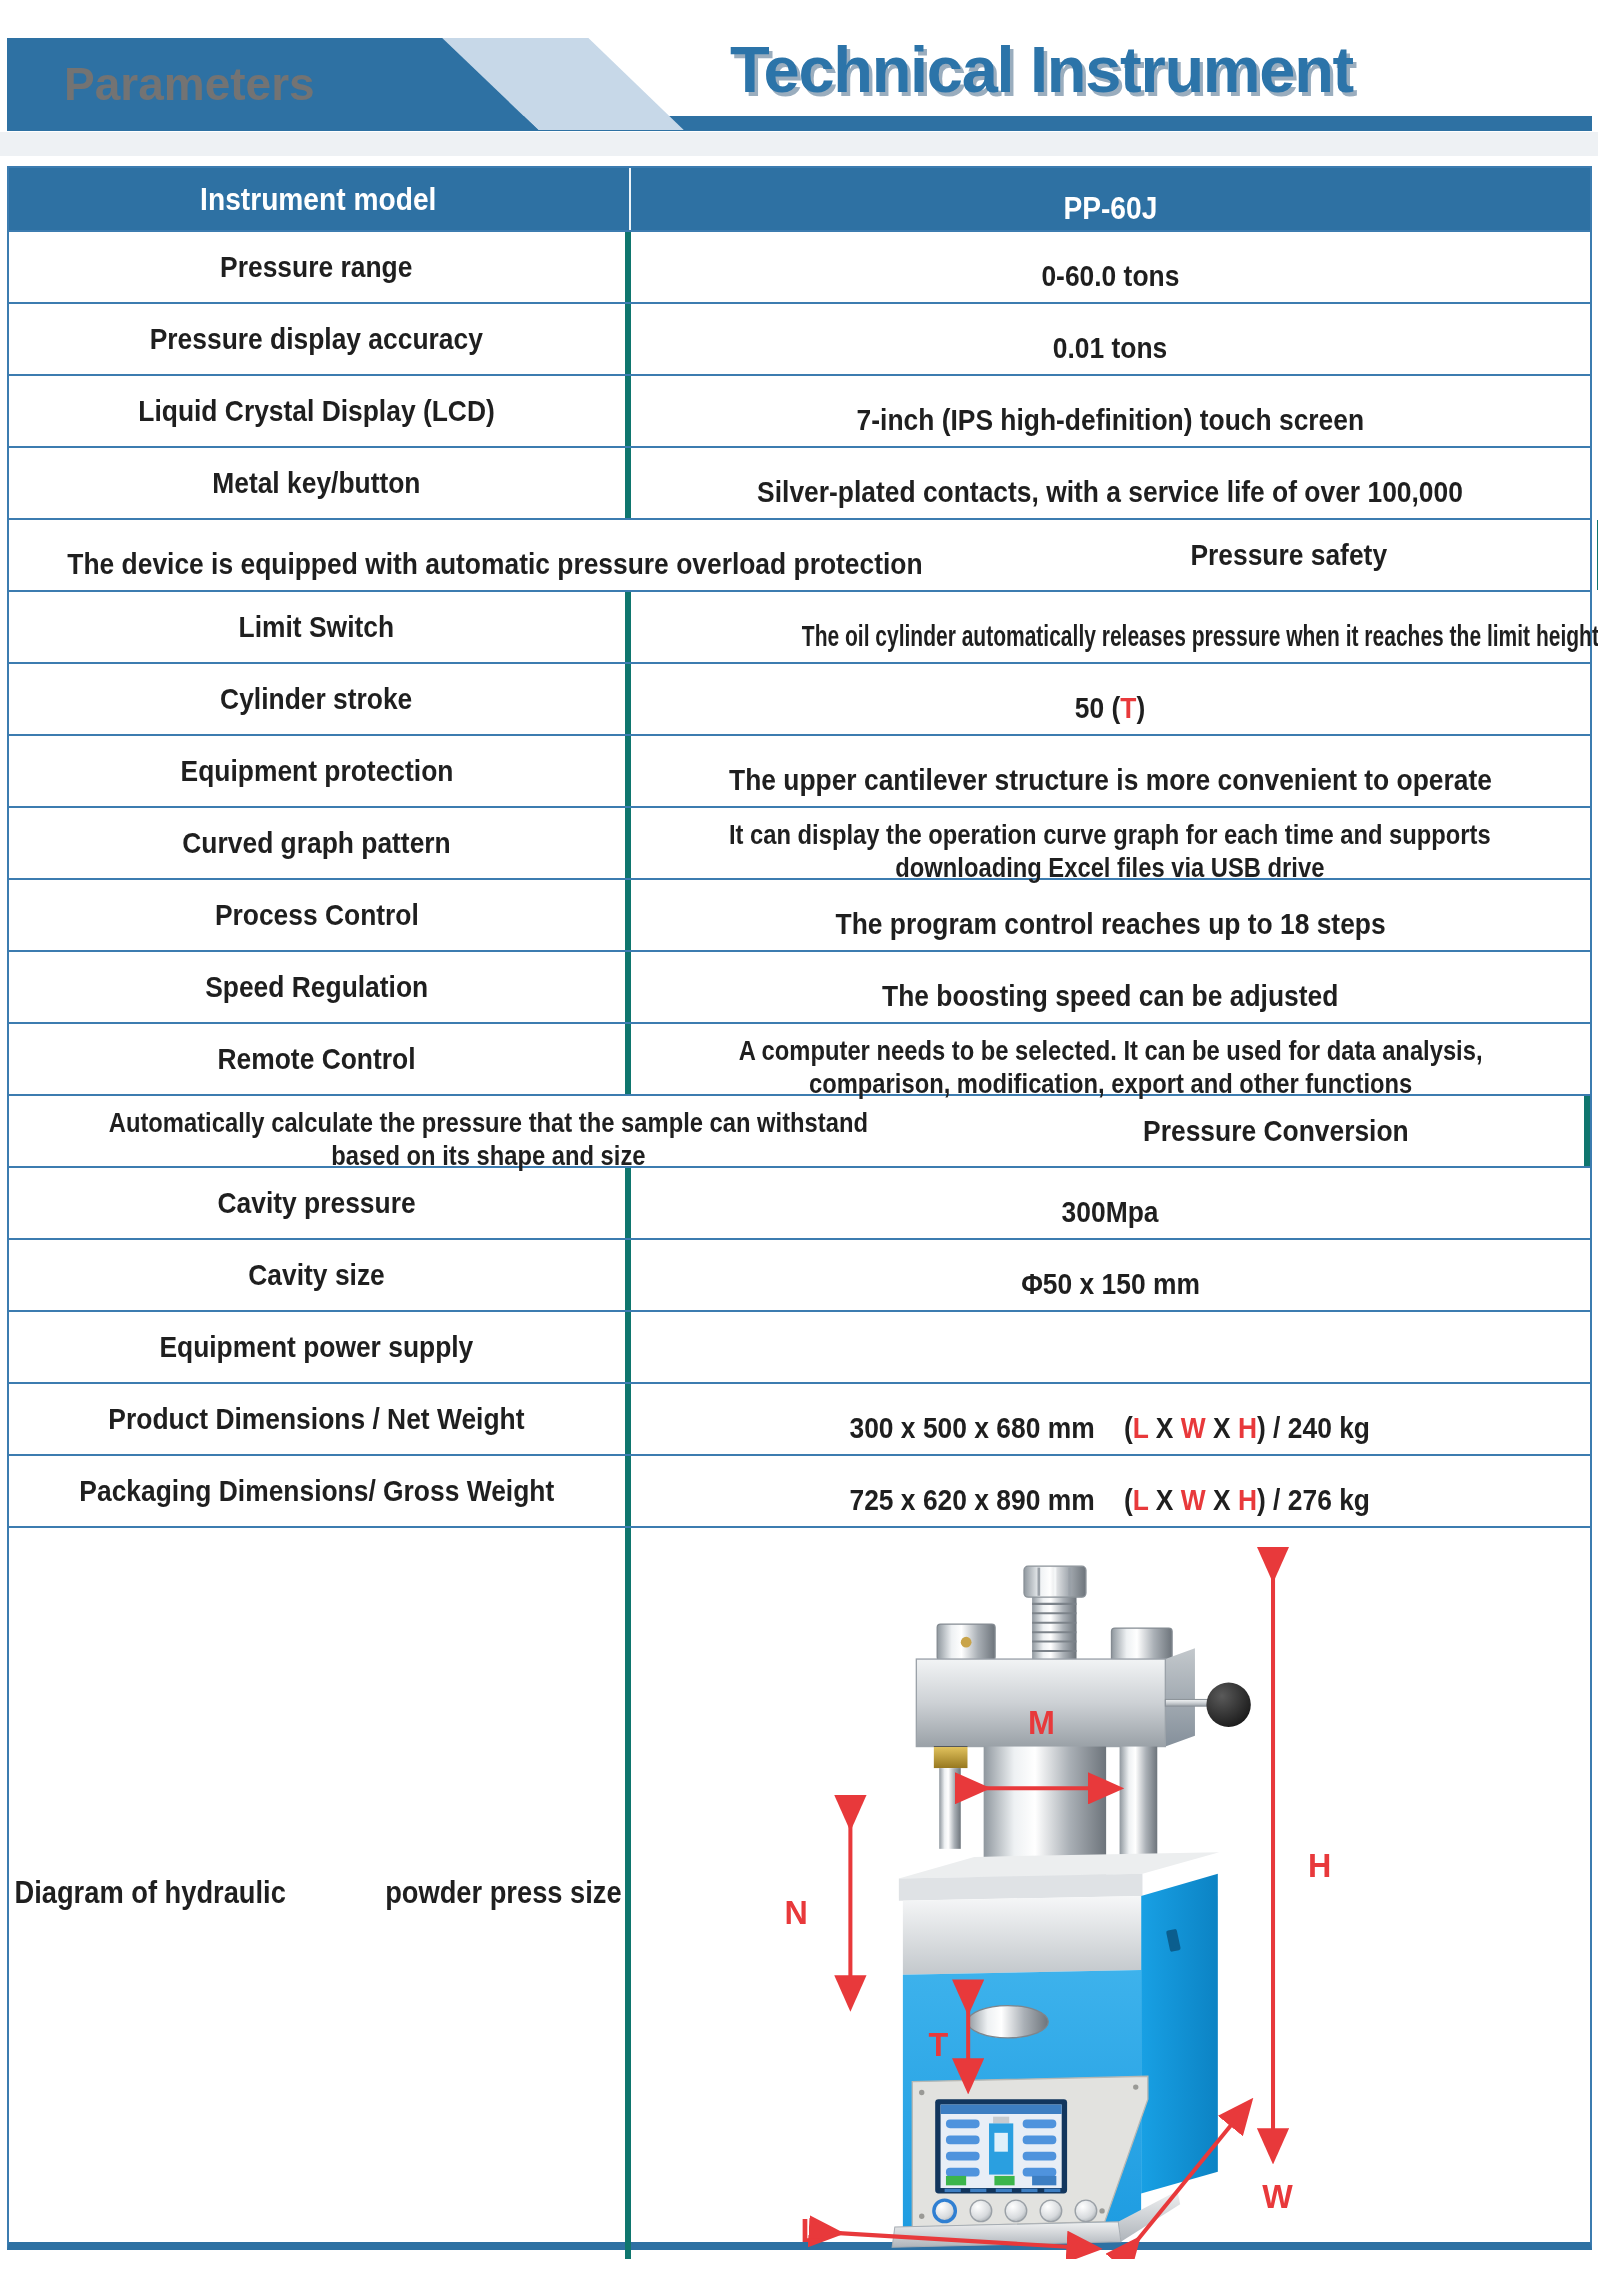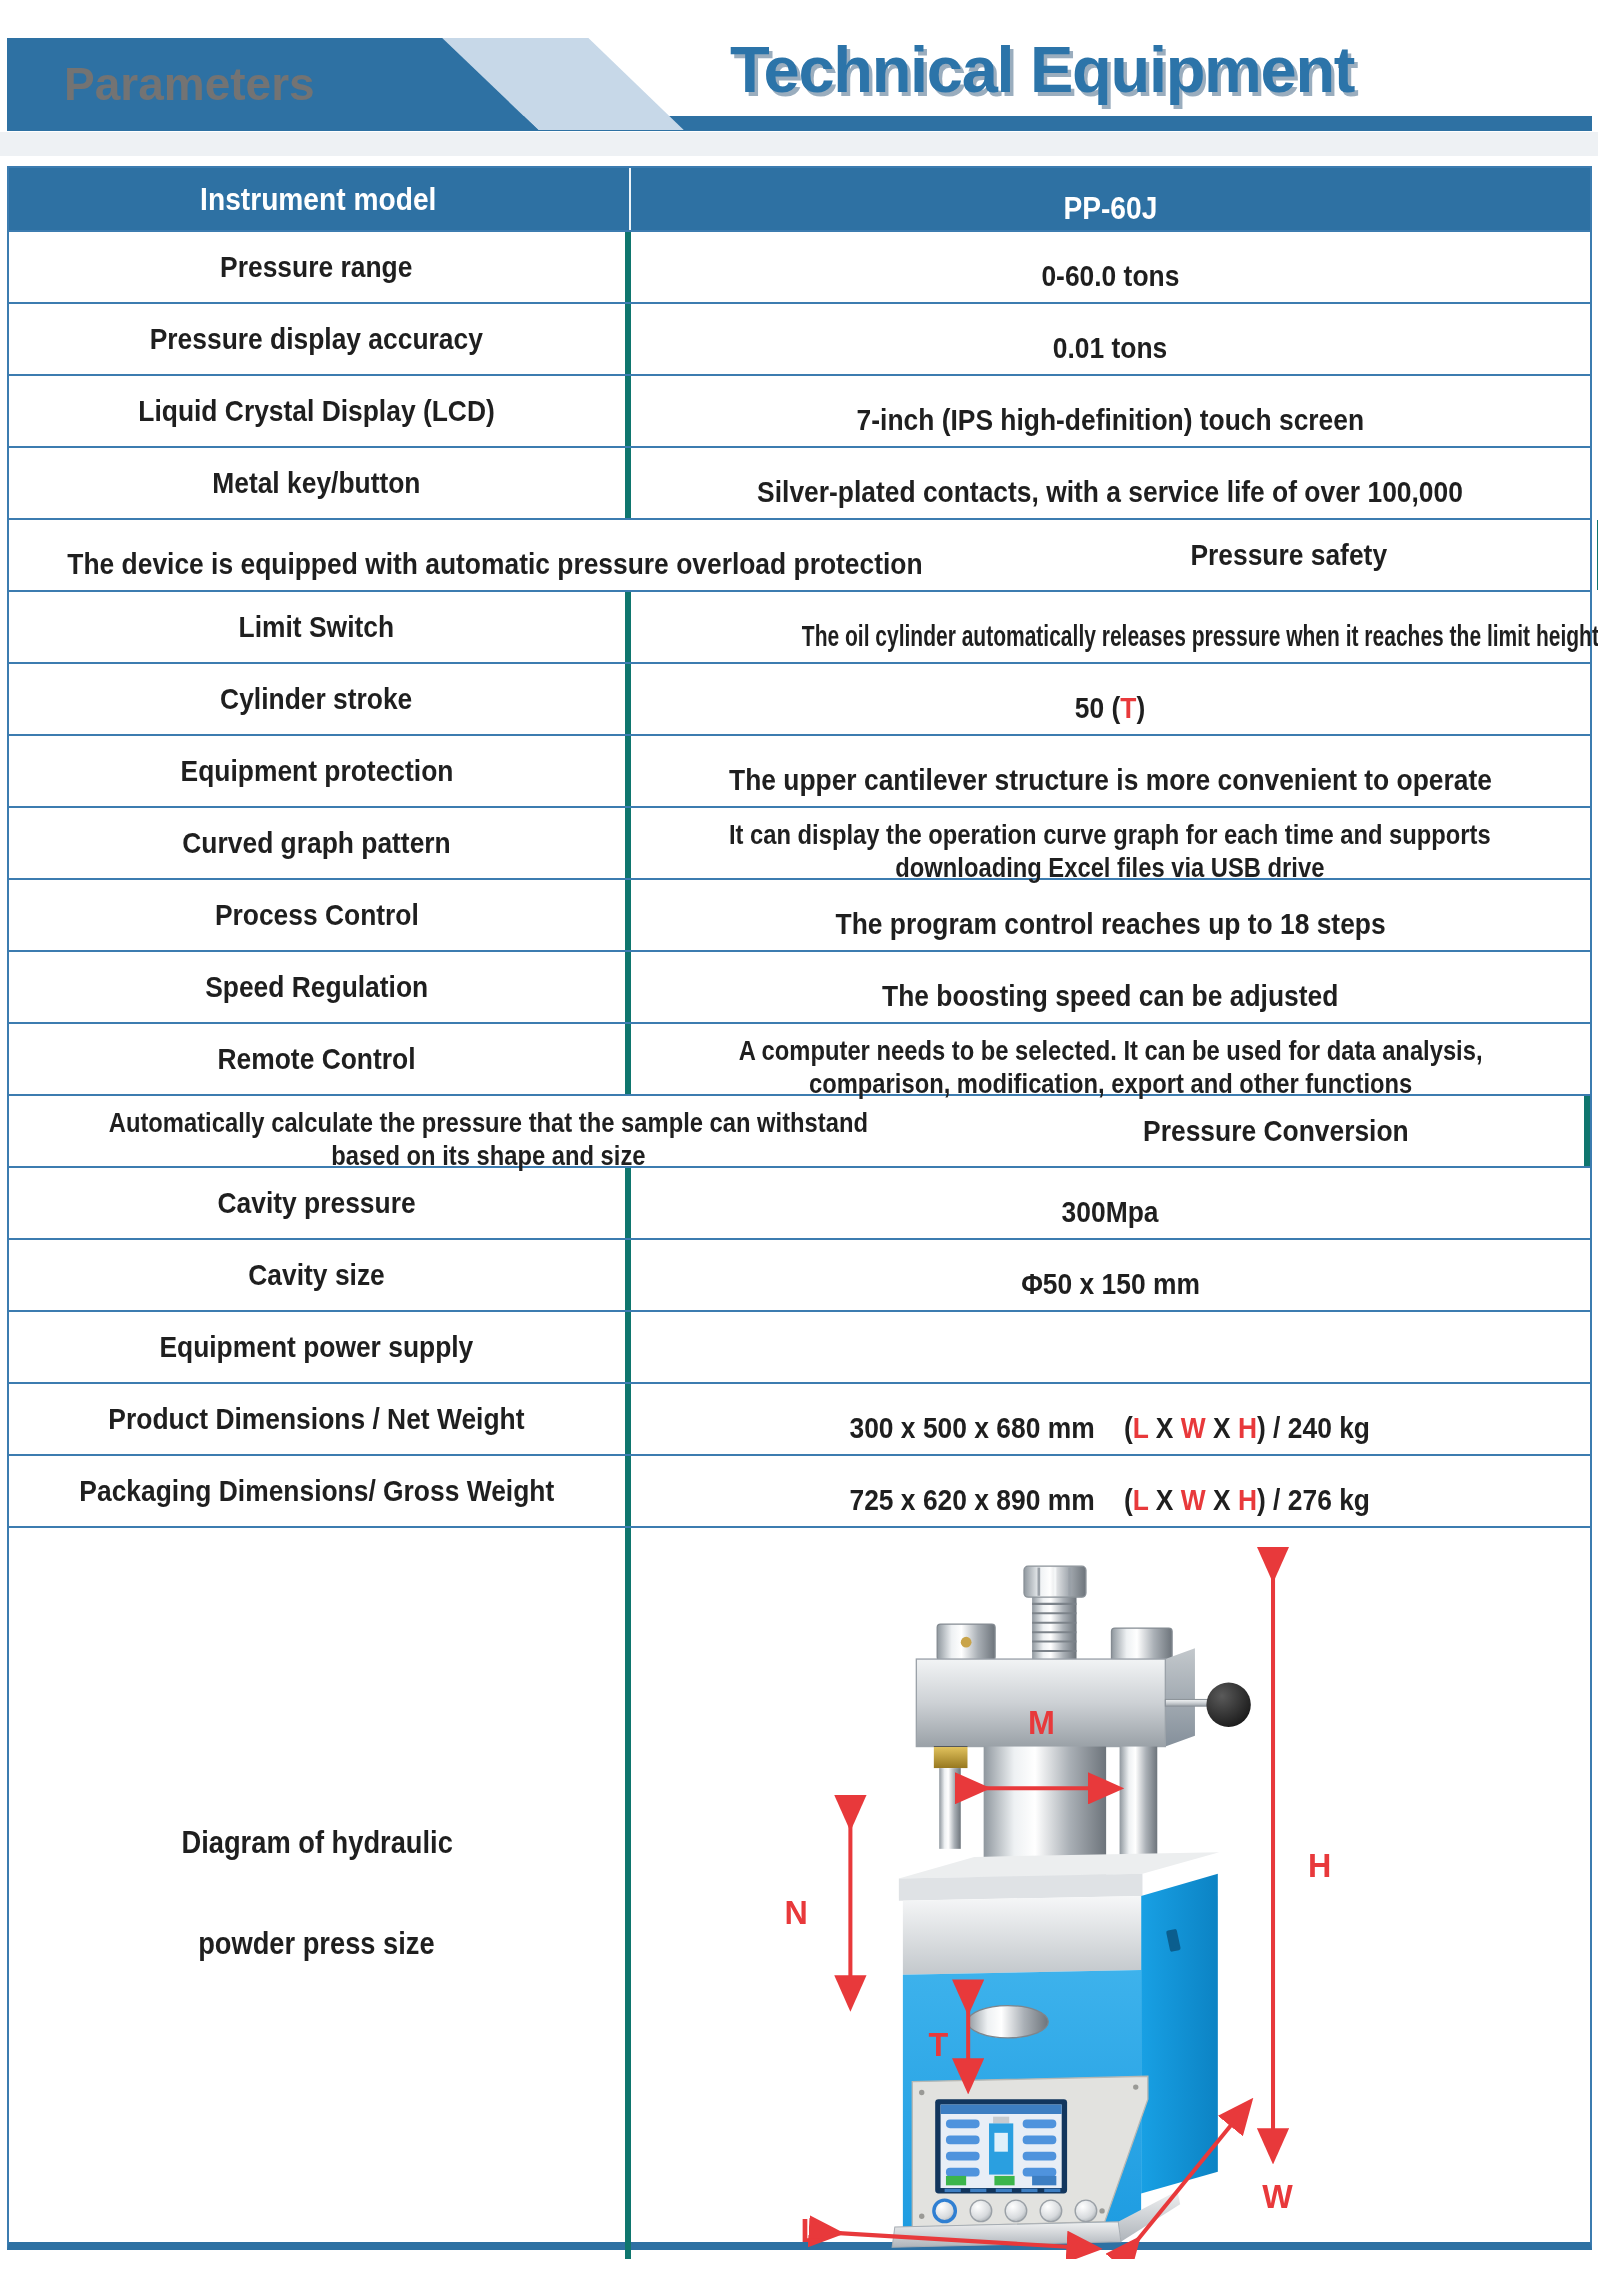--- a/index.html
+++ b/index.html
@@ -28,36 +28,36 @@
          font-size:30px;}
   .diagram-row{flex:1 1 auto;box-sizing:border-box;border-top:2.7px solid #3c7cb0;display:flex;}
   .cell{display:flex;align-items:center;justify-content:center;text-align:center;box-sizing:border-box;}
   .cell.param{width:622px;flex:0 0 622px;border-right:6px solid #0f766e;}
   .cell.value{flex:1 1 auto;margin-top:18px;}
   .cond{display:inline-block;transform:scaleX(0.88);transform-origin:50% 50%;white-space:nowrap;}
   .xcond{transform:scaleX(0.70);}
   .vwrap{display:flex;flex-direction:column;align-items:center;justify-content:center;
          font-size:27px;line-height:1.22;}
   .red{color:#e8393b;}
-  .diag-label{flex-direction:column;gap:65px;font-size:31px;}
+  .diag-label{flex-direction:row;gap:65px;font-size:31px;}
   .diag-canvas{position:relative;padding:0;}
   .diag-canvas svg{display:block;width:100%;height:100%;}
   .arrow-label{fill:#e8393b;font-family:"Liberation Sans",sans-serif;font-size:48px;}
 </style>
 </head>
 <body>
 
 <div class="page">
 
   <div class="hdr-gray"></div>
   <div class="hdr-bar"></div>
   <div class="ribbon-light"></div>
   <div class="ribbon-dark"></div>
   <div class="ribbon-text">Parameters</div>
-  <div class="page-title">Technical Equipment</div>
+  <div class="page-title">Technical Instrument</div>
 
   <div class="tbl">
     <div class="t-header">
       <div class="cell param">
         <span class="cond">Instrument model</span>
       </div>
       <div class="cell value">
         <span class="cond">PP-60J</span>
       </div>
     </div>

